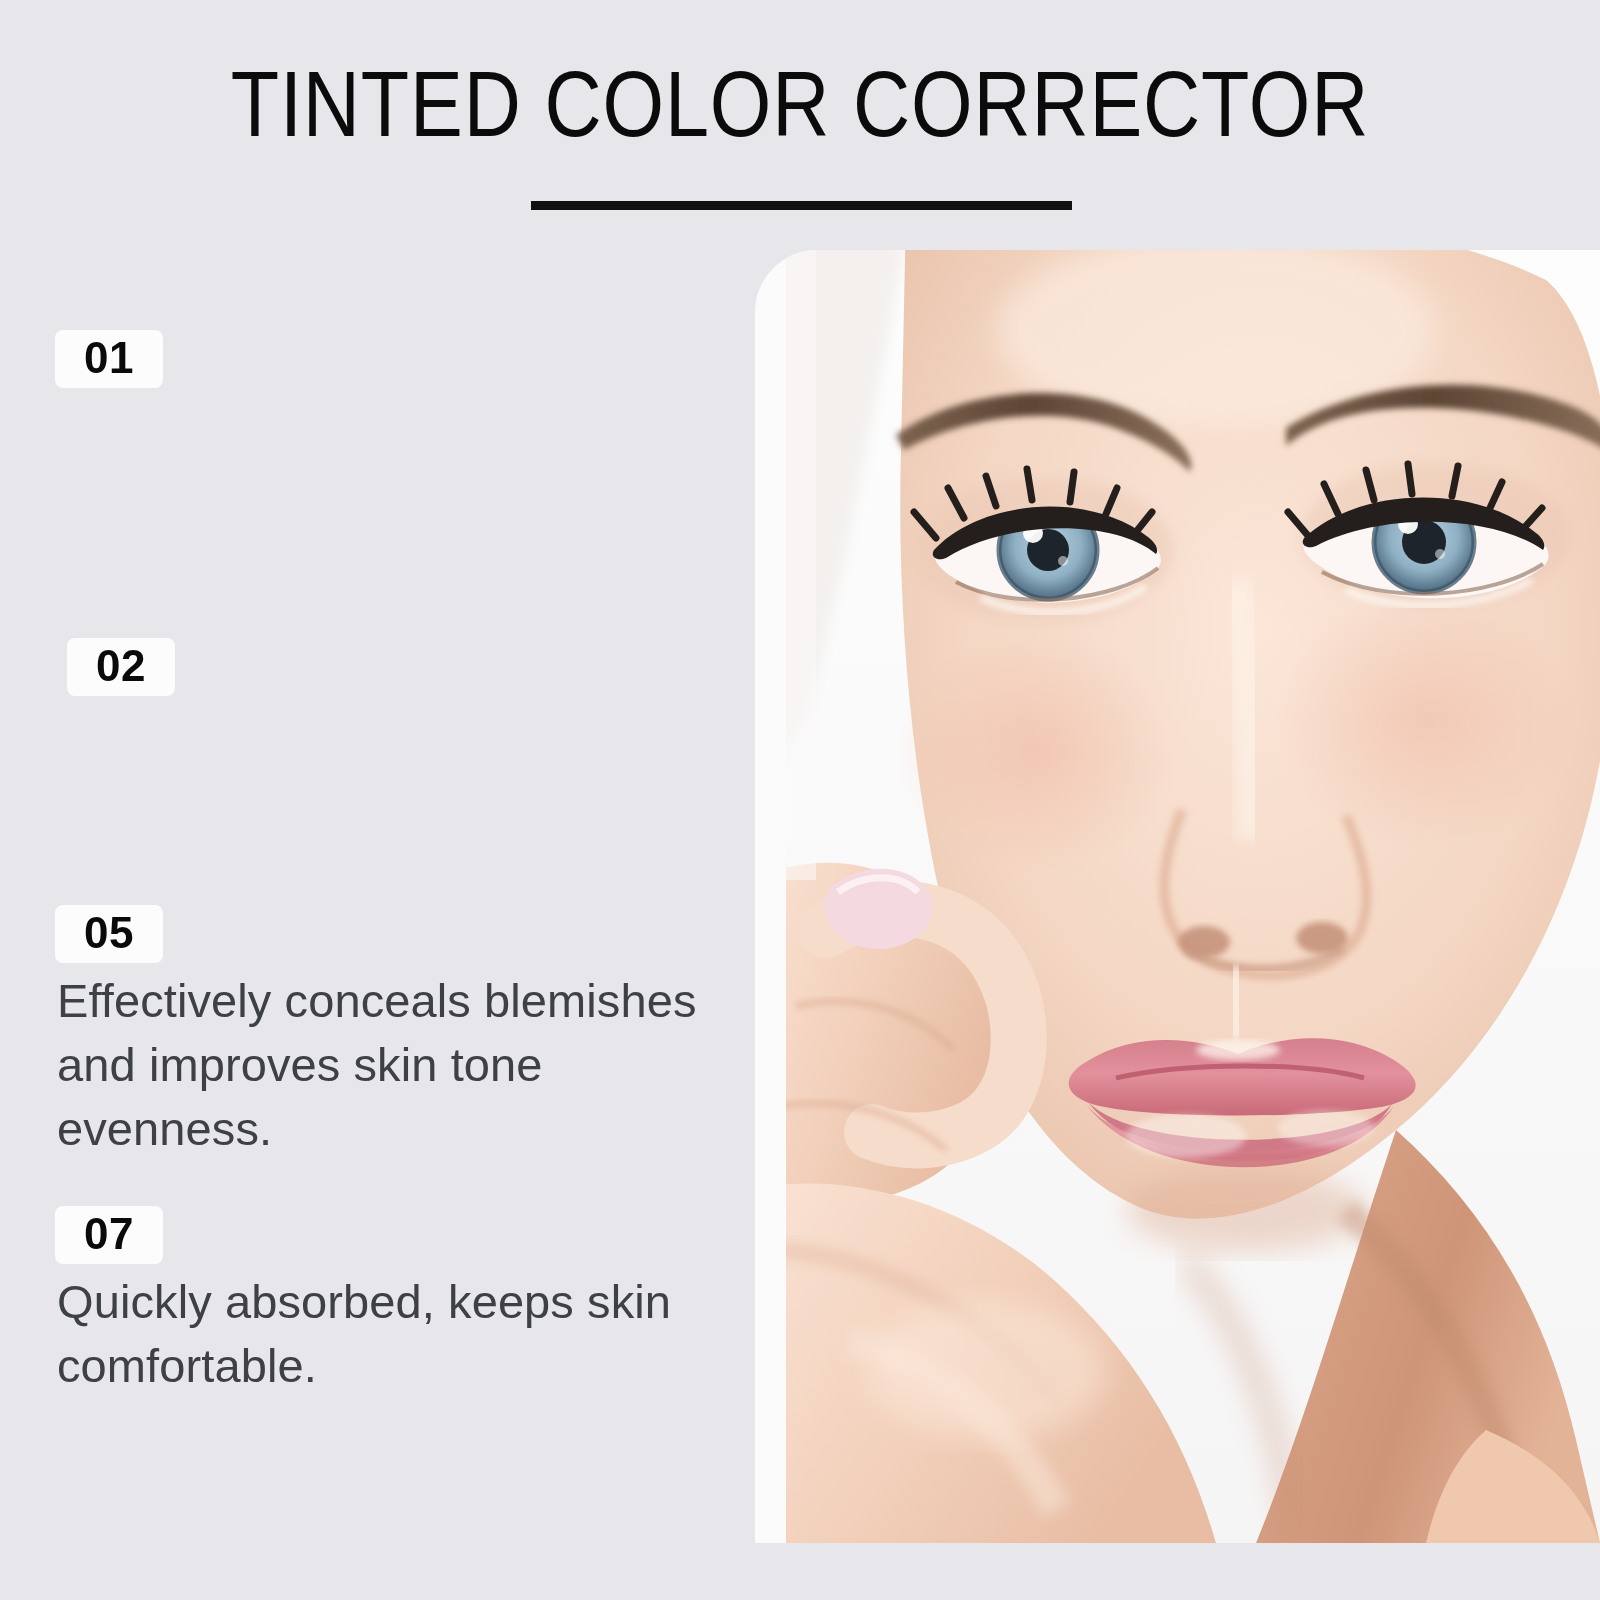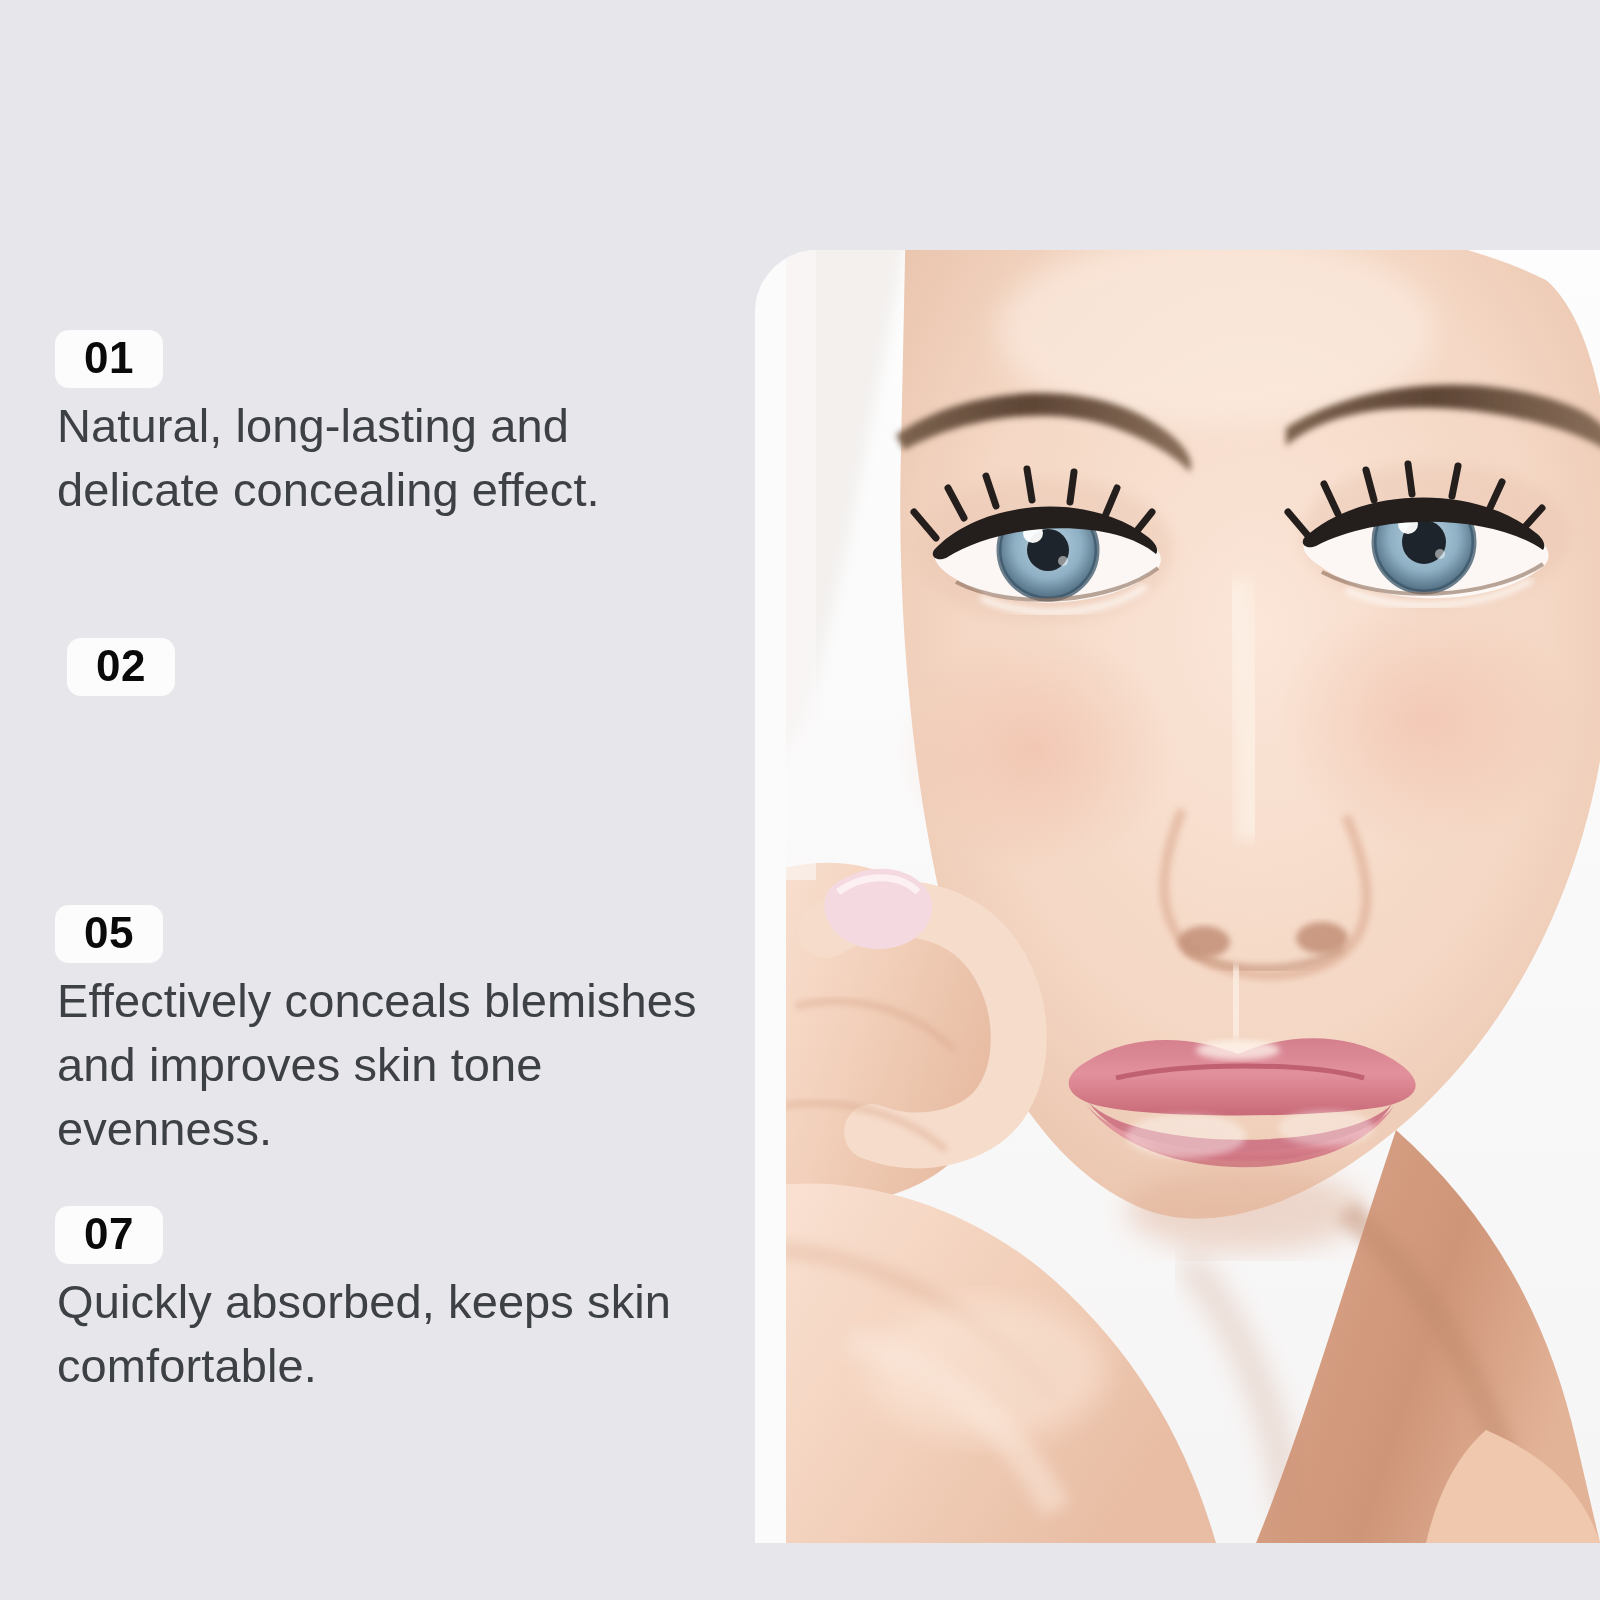--- a/index.html
+++ b/index.html
@@ -65,21 +65,21 @@
   .feature.f2 { top: 308px; margin-left: 12px; }
   .feature.f3 { top: 575px; }
   .feature.f4 { top: 876px; }
 
   .badge {
     display: inline-block;
     min-width: 108px;
     box-sizing: border-box;
     padding: 5px 0 7px 0;
     background: #fcfcfd;
-    border-radius: 14px;
+    border-radius: 8px;
     text-align: center;
     font-size: 44px;
     line-height: 46px;
     font-weight: 700;
     color: #0a0a0a;
     letter-spacing: 0.5px;
     font-family: "Liberation Sans", sans-serif;
   }
   .feature-text {
     margin: 6px 0 0 2px;
@@ -110,26 +110,29 @@
     width: 814px;
     height: 1293px;
     display: block;
   }
 </style>
 </head>
 <body>
 
 <div id="canvas">
 
+  <div class="header">
+    <div class="title">TINTED COLOR CORRECTOR</div>
+    <div class="title-rule"></div>
+  </div>
 
   <div class="features">
 
     <div class="feature f1">
       <div class="badge">01</div>
-      <div class="feature-text">Natural, long-lasting and delicate concealing effect.</div>
     </div>
 
     <div class="feature f2">
       <div class="badge">02</div>
     </div>
 
     <div class="feature f3">
       <div class="badge">05</div>
       <div class="feature-text">Effectively conceals blemishes and improves skin tone evenness.</div>
     </div>

